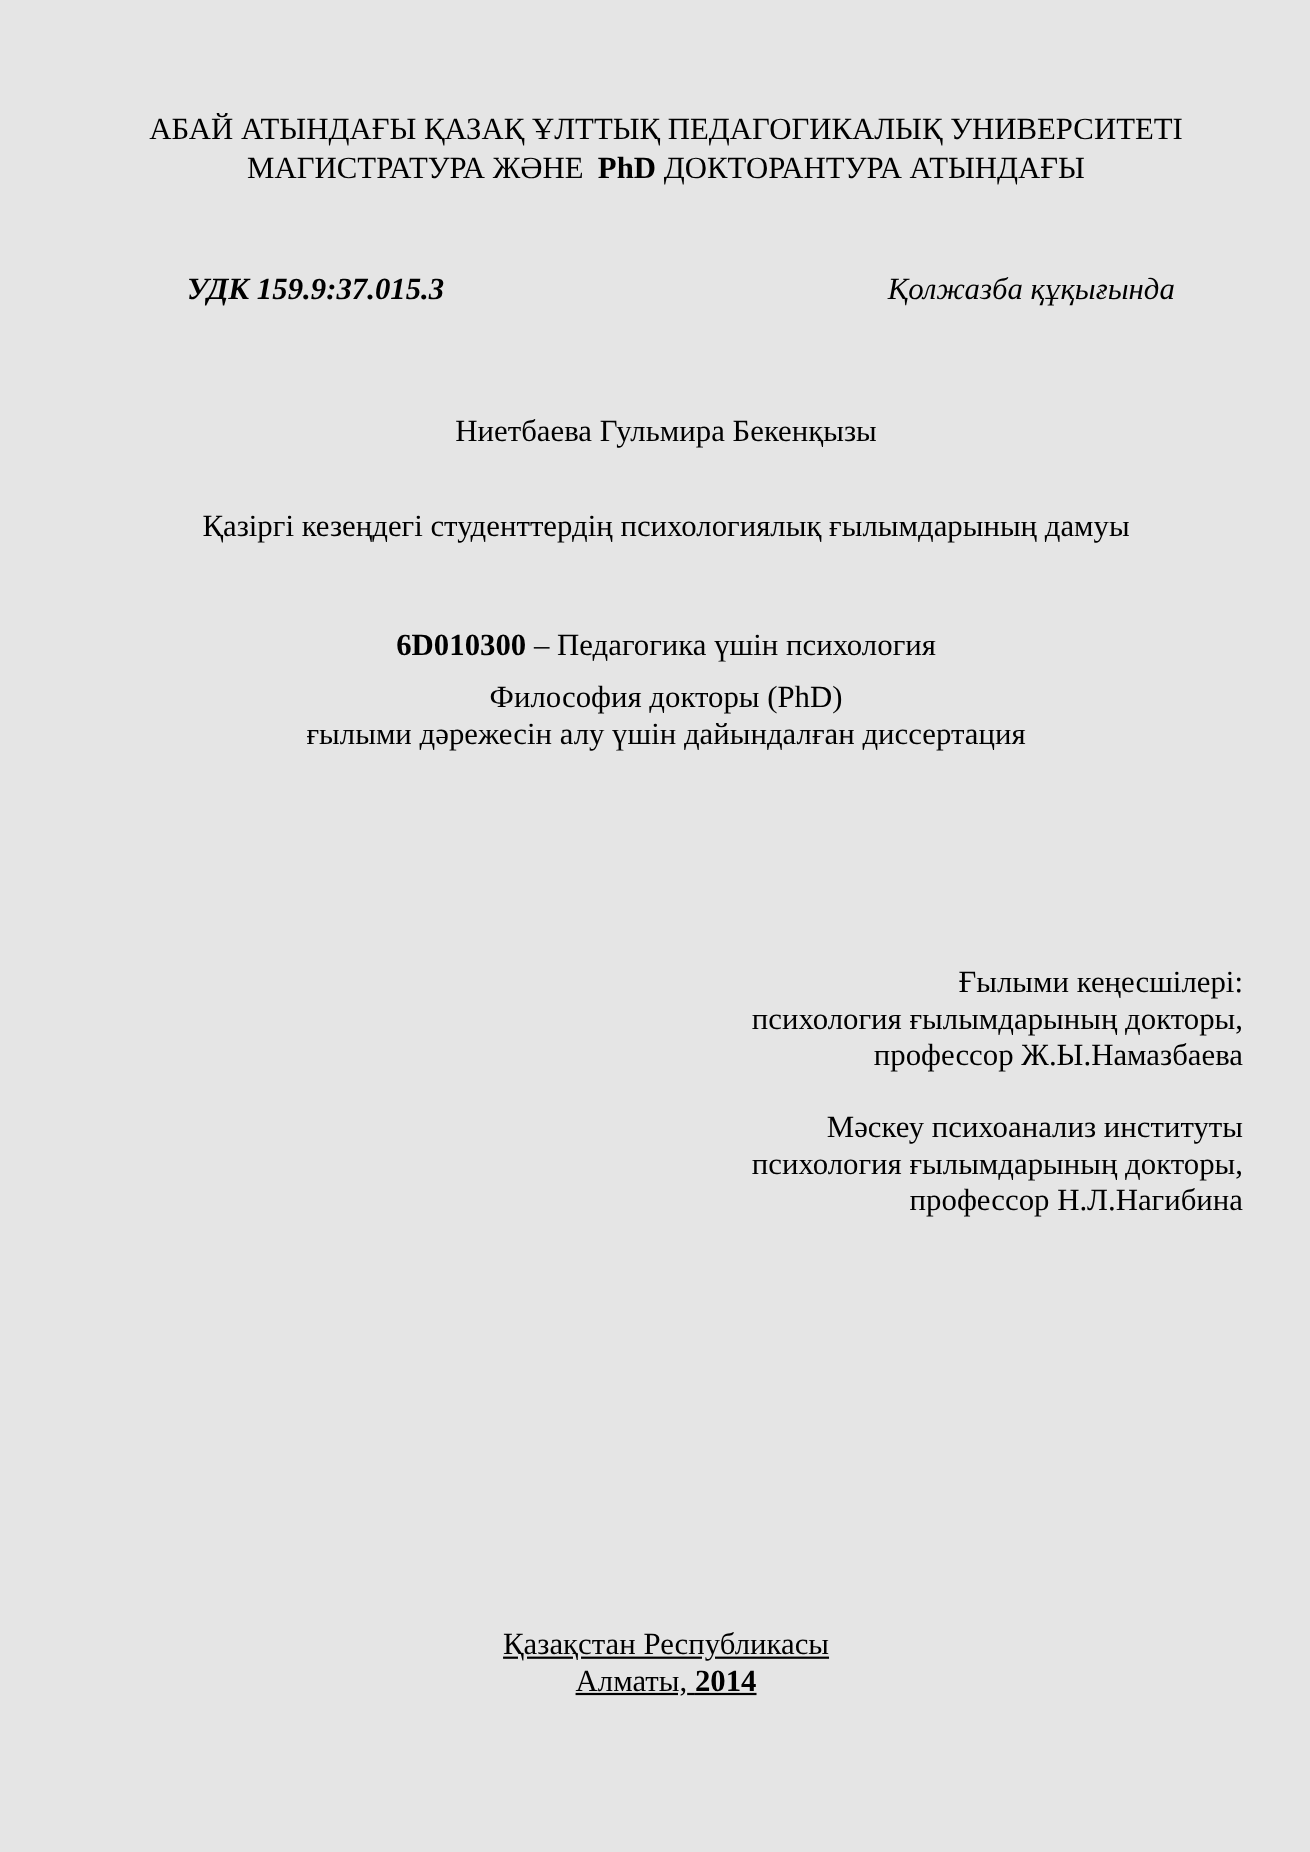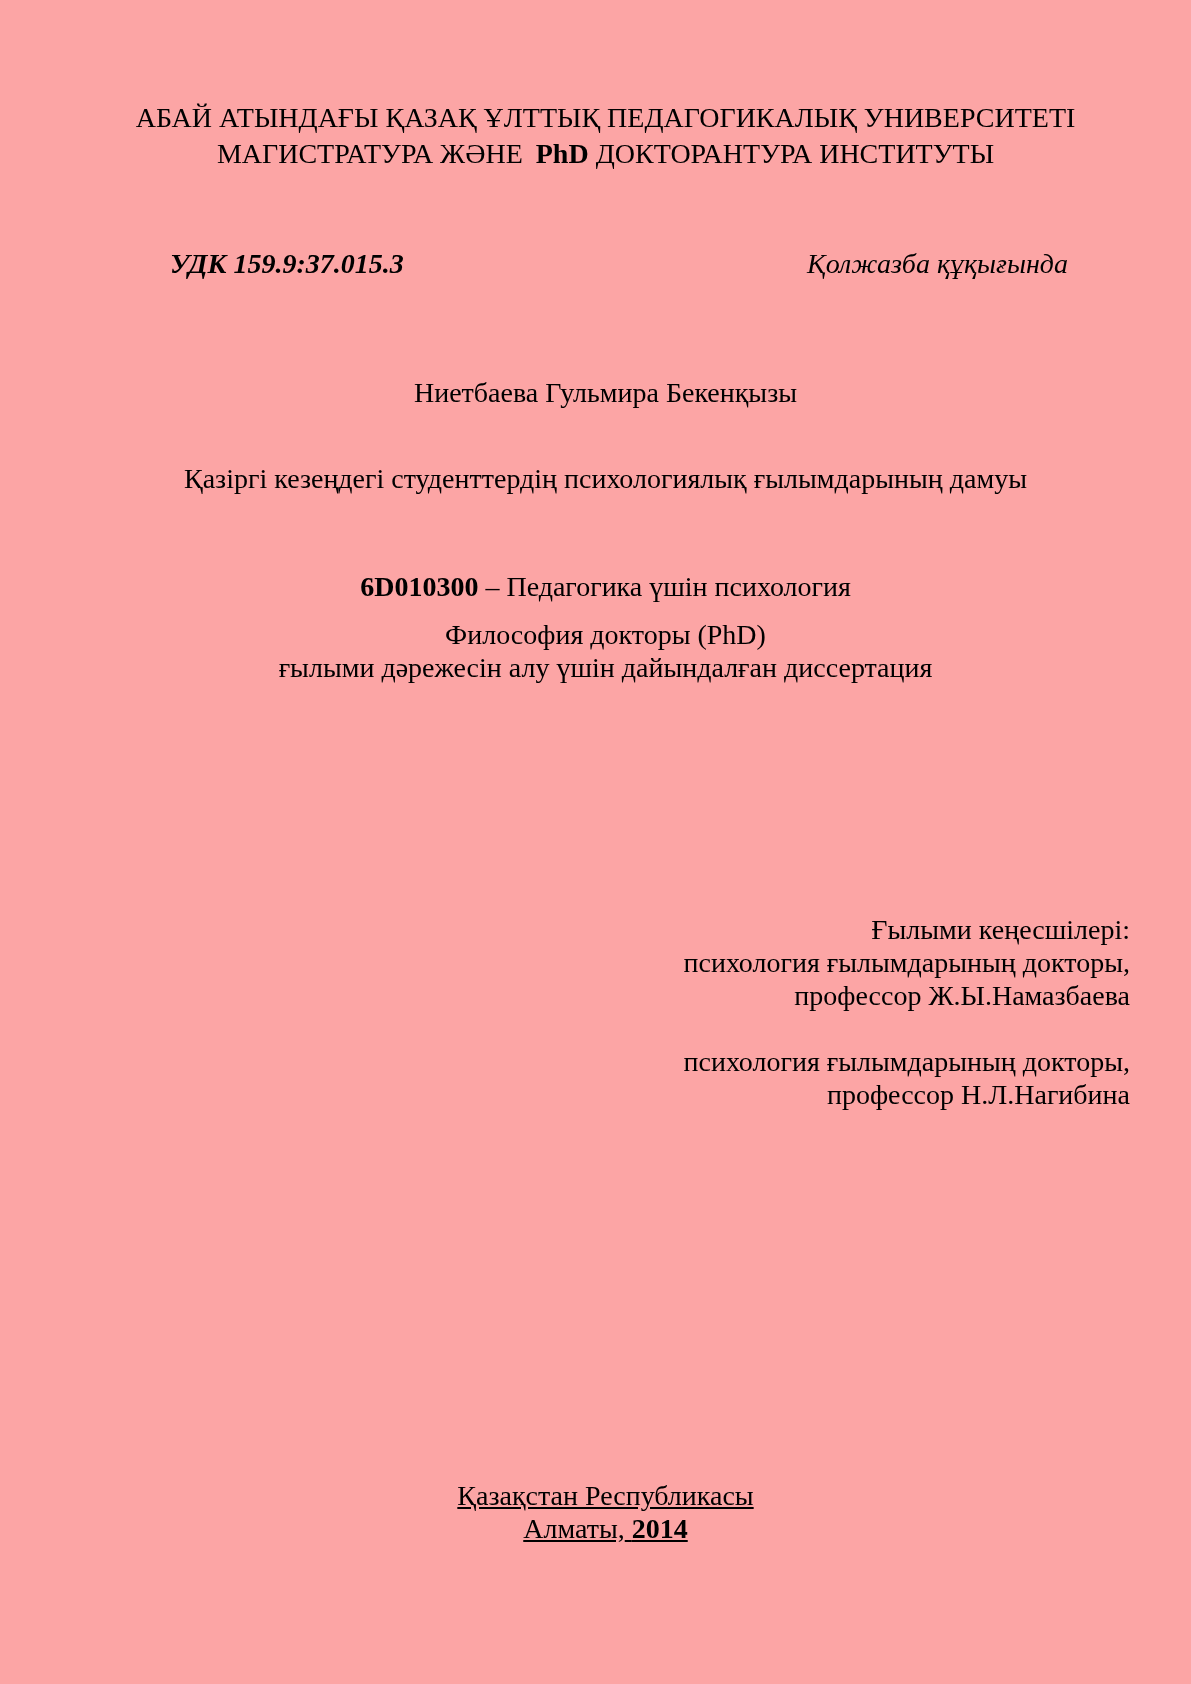--- a/index.html
+++ b/index.html
@@ -4,21 +4,21 @@
 <style>
   html, body {
     margin: 0;
     padding: 0;
     background: #ffffff;
   }
   .page {
     position: relative;
     width: 1191px;
     height: 1684px;
-    background: #fca5a5;
+    background: #e5e5e5;
     color: #000000;
     font-family: "Liberation Serif", serif;
     font-size: 28px;
     line-height: 33px;
     overflow: hidden;
   }
   .centered {
     position: absolute;
     left: 20px;
     right: 0;
@@ -41,38 +41,37 @@
   .udk-code { font-weight: bold; }
   .author-block { top: 376px; }
   .title-block { top: 462px; }
   .specialty-block { top: 570px; }
   .degree-block { top: 618px; }
   .advisors-block {
     position: absolute;
     top: 877px;
     right: 61px;
     text-align: right;
-    margin-top: 36px;
   }
   .advisor-gap { height: 33px; }
   .footer-block { top: 1479px; text-decoration: underline; }
   .b { font-weight: bold; }
   .phd-gap { margin-left: 6px; }
 </style>
 </head>
 <body>
 
 <div class="page">
 
   <div class="centered header-block">
     <div>АБАЙ АТЫНДАҒЫ ҚАЗАҚ ҰЛТТЫҚ ПЕДАГОГИКАЛЫҚ УНИВЕРСИТЕТІ</div>
     <div>
       <span>МАГИСТРАТУРА ЖӘНЕ</span>
       <span class="b phd-gap">PhD</span>
-      <span>ДОКТОРАНТУРА ИНСТИТУТЫ</span>
+      <span>ДОКТОРАНТУРА АТЫНДАҒЫ</span>
     </div>
   </div>
 
   <div class="udk-row">
     <span class="udk-code">УДК 159.9:37.015.3</span>
     <span>Қолжазба құқығында</span>
   </div>
 
   <div class="centered author-block">Ниетбаева Гульмира Бекенқызы</div>
 
@@ -86,20 +85,21 @@
   <div class="centered degree-block">
     <div>Философия докторы (PhD)</div>
     <div>ғылыми дәрежесін алу үшін дайындалған диссертация</div>
   </div>
 
   <div class="advisors-block">
     <div>Ғылыми кеңесшілері:</div>
     <div>психология ғылымдарының докторы,</div>
     <div>профессор Ж.Ы.Намазбаева</div>
     <div class="advisor-gap"></div>
+    <div>Мәскеу психоанализ институты</div>
     <div>психология ғылымдарының докторы,</div>
     <div>профессор Н.Л.Нагибина</div>
   </div>
 
   <div class="centered footer-block">
     <div>Қазақстан Республикасы</div>
     <div>
       <span>Алматы,</span>
       <span class="b">2014</span>
     </div>

